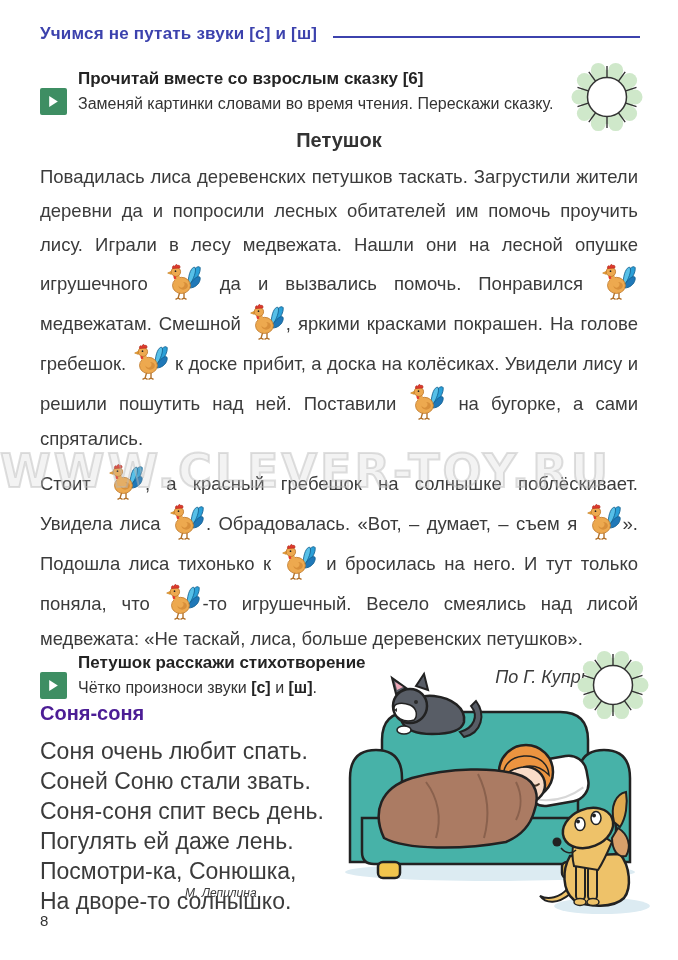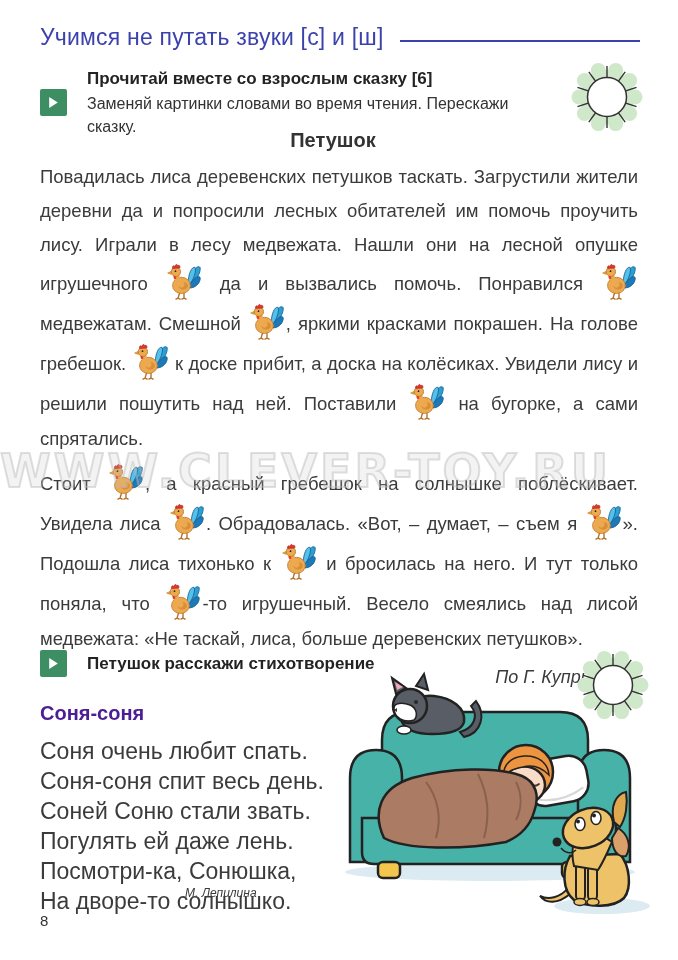--- a/index.html
+++ b/index.html
@@ -1,34 +1,34 @@
 <!DOCTYPE html>
 <html lang="ru"><head>
 <meta charset="utf-8">
 <style>
   html,body{margin:0;padding:0;background:#fff;}
   .page{position:relative;width:678px;height:960px;background:#fff;overflow:hidden;
         font-family:"Liberation Sans","DejaVu Sans",sans-serif;color:#3b3b3b;}
 
   
   .header-row{position:absolute;top:24px;left:40px;right:38px;display:flex;align-items:center;}
-  .header-title{color:#3c42ad;font-size:23px;font-weight:400;letter-spacing:.2px;white-space:nowrap;}
+  .header-title{color:#3c42ad;font-size:17px;font-weight:700;letter-spacing:.2px;white-space:nowrap;}
   .header-rule{flex:1;border-top:2px solid #3c42ad;margin-left:16px;margin-top:6px;height:0;}
 
   
-  .task{position:absolute;left:40px;display:flex;gap:20px;align-items:center;width:520px;}
+  .task{position:absolute;left:40px;display:flex;gap:11px;align-items:flex-end;width:520px;}
   .task1{top:66px;} .task2{top:650px;}
   .task-marker{width:27px;height:27px;background:#3e8e63;border-radius:2px;flex:none;
                display:flex;align-items:center;justify-content:center;}
   .task-title{font-size:17px;font-weight:700;color:#232323;line-height:25px;}
   .task-sub{font-size:16px;color:#333;line-height:23px;margin-top:1px;}
   .task-sub b{color:#222;}
 
   
-  .story-title{position:absolute;top:129px;left:34px;width:598px;text-align:center;
+  .story-title{position:absolute;top:129px;left:40px;width:598px;text-align:center;
                font-size:20px;font-weight:700;color:#333;}
   .story{position:absolute;top:160px;left:40px;width:598px;font-size:18.5px;line-height:34px;
          text-align:justify;color:#3b3b3b;}
   .story p{margin:0;}
   .story p + p{margin-top:6px;}
   .rooster{width:34px;height:40px;vertical-align:-12px;margin:0 2px;}
   .author1{text-align:right;font-style:italic;font-size:18px;margin-top:4px;}
 
   
   .poem-title{position:absolute;top:702px;left:40px;font-size:20px;font-weight:700;color:#4c1d95;}
@@ -288,20 +288,21 @@
   <div class="watermark">WWW.CLEVER-TOY.RU</div>
 
   <div class="task task2">
     <span class="task-marker">
       <svg width="13" height="13" viewBox="0 0 12 12">
         <path d="M2,1 L10,6 L2,11 Z" fill="#fff"></path>
       </svg>
     </span>
     <span>
       <div class="task-title">Петушок расскажи стихотворение</div>
+      <div class="task-sub"><span>Чётко произноси звуки </span><b>[с]</b><span> и </span><b>[ш]</b><span>.</span></div>
     </span>
   </div>
 
   <div class="sun sun2"><svg viewBox="0 0 74 74" width="74" height="74" xmlns="http://www.w3.org/2000/svg">
     <g fill="#cfe8ca">
       <circle cx="37" cy="37" r="27"></circle>
       <circle cx="65" cy="37" r="7.5"></circle>
           <circle cx="59.6" cy="53.5" r="7.5"></circle>
       <circle cx="45.7" cy="63.6" r="7.5"></circle>
           <circle cx="28.3" cy="63.6" r="7.5"></circle>
@@ -323,22 +324,22 @@
           <line x1="37" y1="37" x2="37" y2="6"></line>
       <line x1="37" y1="37" x2="55.2" y2="11.9"></line>
           <line x1="37" y1="37" x2="66.5" y2="27.4"></line>
     </g>
     <circle cx="37" cy="37" r="19.5" fill="#fff" stroke="#333" stroke-width="1.5"></circle>
   </svg></div>
 
   <div class="poem-title">Соня-соня</div>
   <div class="poem">
     <div>Соня очень любит спать.</div>
+    <div>Соней Соню стали звать.</div>
     <div>Соня-соня спит весь день.</div>
-    <div>Соней Соню стали звать.</div>
     <div>Погулять ей даже лень.</div>
     <div>Посмотри-ка, Сонюшка,</div>
     <div>На дворе-то солнышко.</div>
   </div>
   <div class="poem-author">М. Лепилина</div>
 
   <svg class="scene" viewBox="0 0 348 292" xmlns="http://www.w3.org/2000/svg">
 
     <ellipse cx="160" cy="206" rx="145" ry="9" fill="#dcebf2"></ellipse>
 

